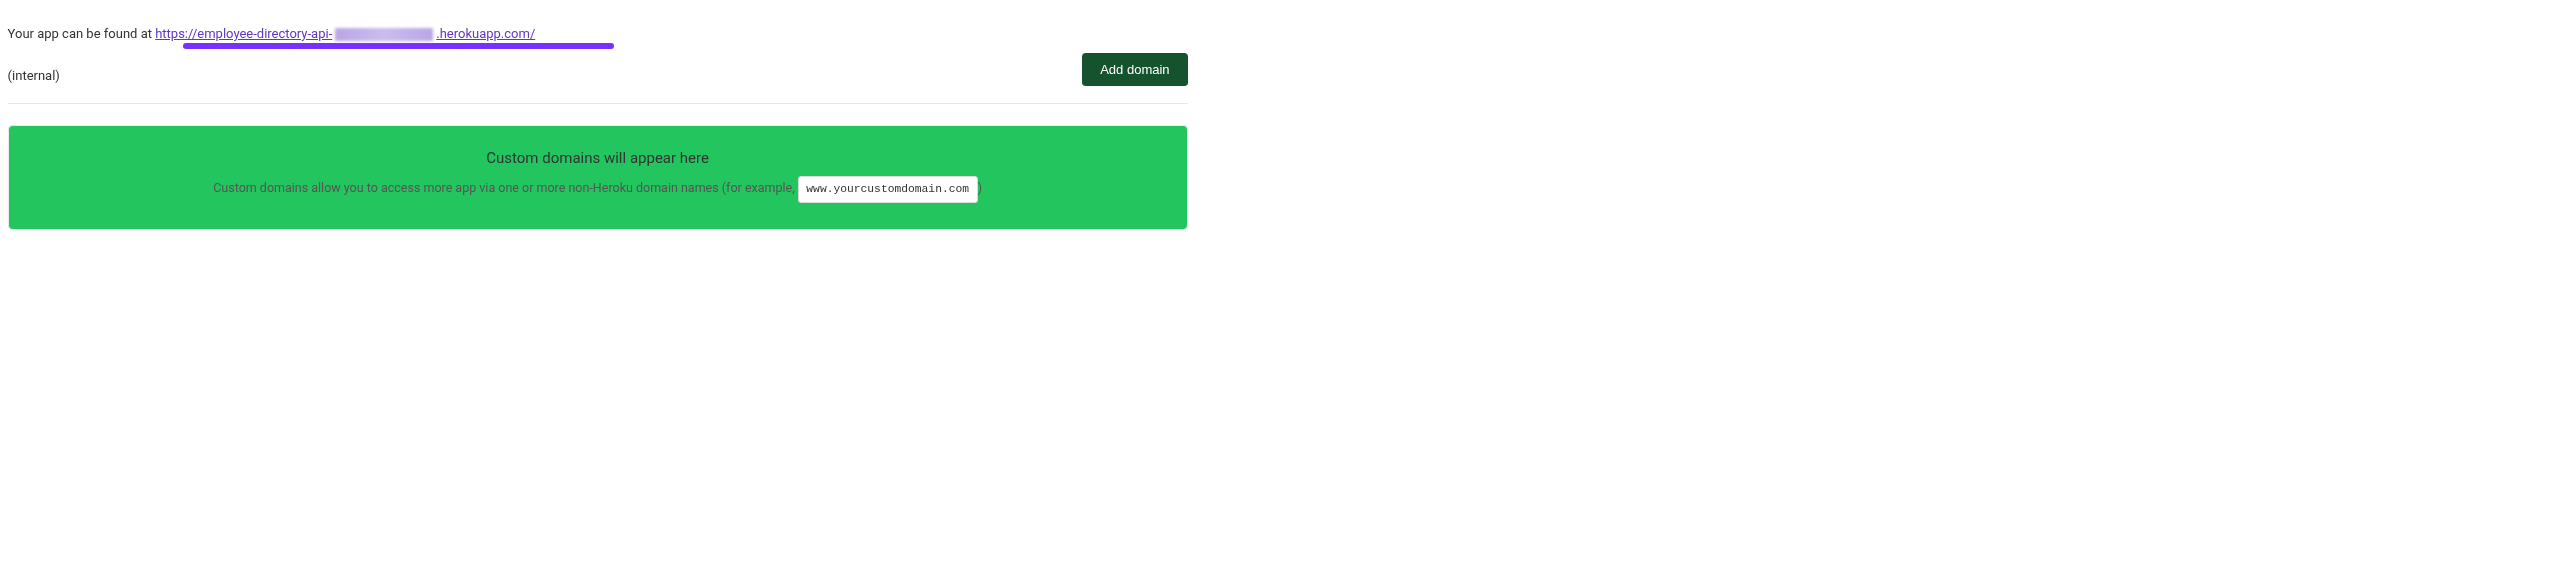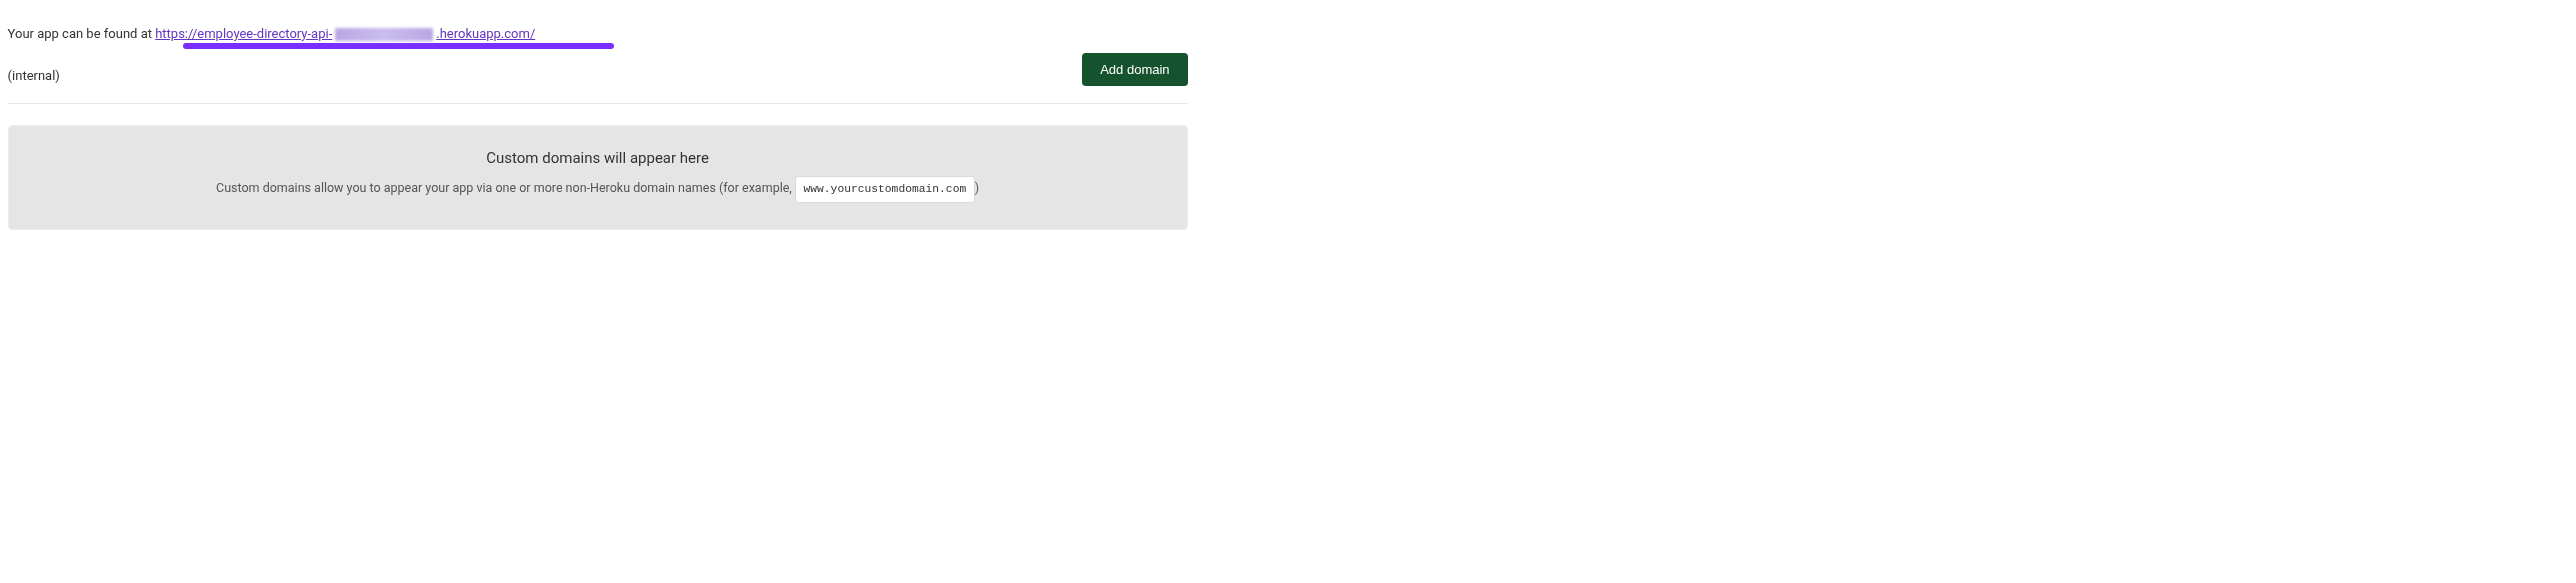--- a/index.html
+++ b/index.html
@@ -91,21 +91,21 @@
       font-weight: 500;
       padding: 9px 18px;
       border: none;
       border-radius: 3.8px;
       cursor: pointer;
       white-space: nowrap;
       flex-shrink: 0;
     }
     .empty-state {
       margin-top: 21px;
-      background: #e5e5e5;
+      background: #22c55e;
       border: 0.8px solid #ececf0;
       border-radius: 4.5px;
       text-align: center;
       padding: 23px 30px 26px 30px;
     }
     .empty-title {
       font-size: 15px;
       color: #333;
       margin-bottom: 9px;
       font-weight: 400;
@@ -139,19 +139,19 @@
         <span class="url-redaction"></span>
         <br>
         <span>(internal)</span>
       </div>
       <button class="add-btn">Add domain</button>
     </div>
 
     <div class="empty-state">
       <div class="empty-title">Custom domains will appear here</div>
       <div class="empty-desc">
-        <span>Custom domains allow you to appear your app via one or more non-Heroku domain names (for example, </span>
+        <span>Custom domains allow you to access more app via one or more non-Heroku domain names (for example, </span>
         <span class="code-chip">www.yourcustomdomain.com</span><span>)</span>
       </div>
     </div>
   </div>
 </div>
 
 
 </body></html>

